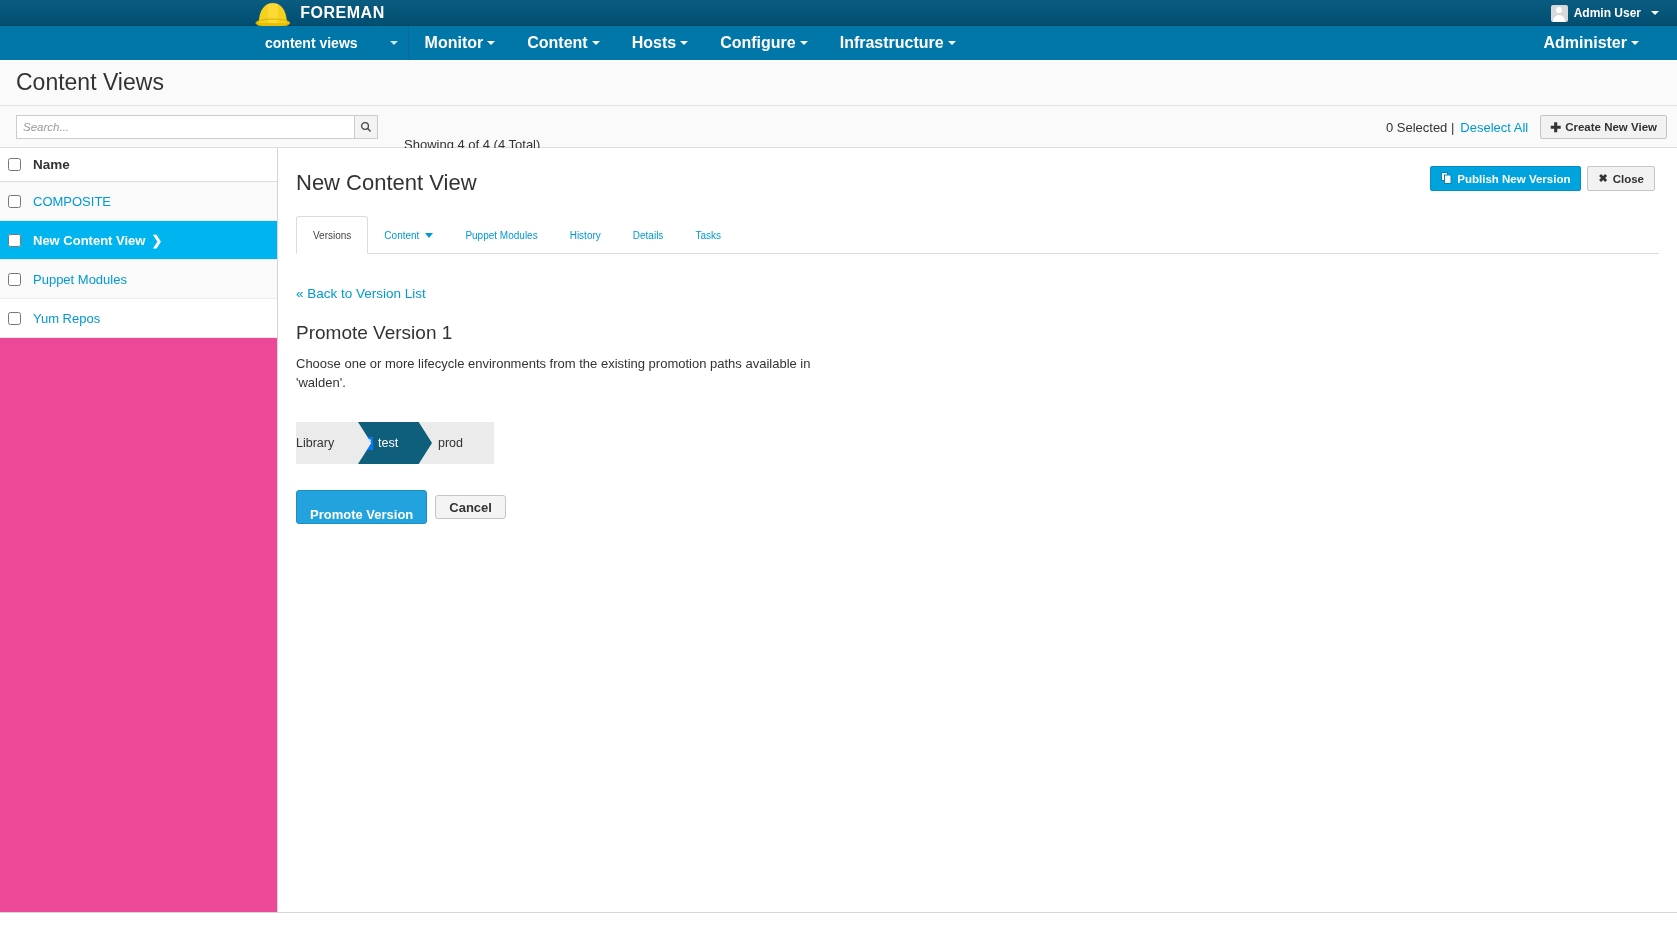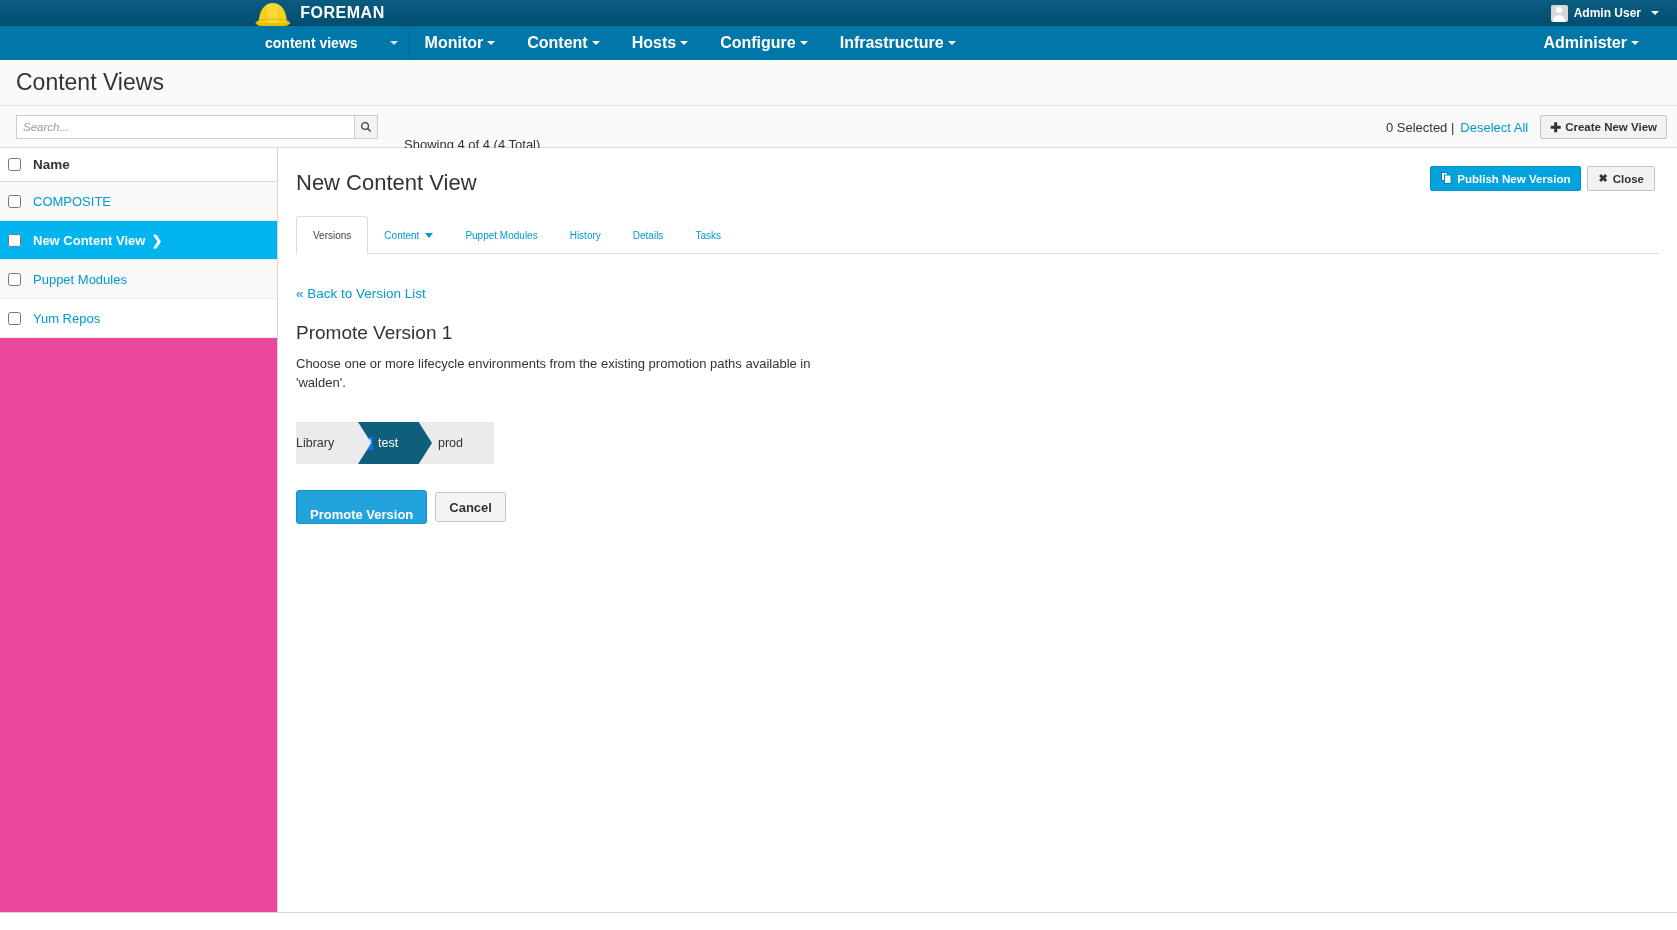--- a/index.html
+++ b/index.html
@@ -439,21 +439,21 @@
     padding: 16px 13px;
     cursor: pointer;
     font-family: "Liberation Sans", sans-serif;
   }
   .btn-cancel {
     background: #f4f4f4;
     border: 1px solid #c5c5c5;
     color: #333;
     font-size: 13px;
     font-weight: bold;
-    height: 30px;
+    height: 24px;
     border-radius: 3px;
     padding: 0 13px;
     cursor: pointer;
     font-family: "Liberation Sans", sans-serif;
   }
   .footer-strip {
     height: 4px;
     background: #fff;
     border-top: 1px solid #d5d5d5;
   }

